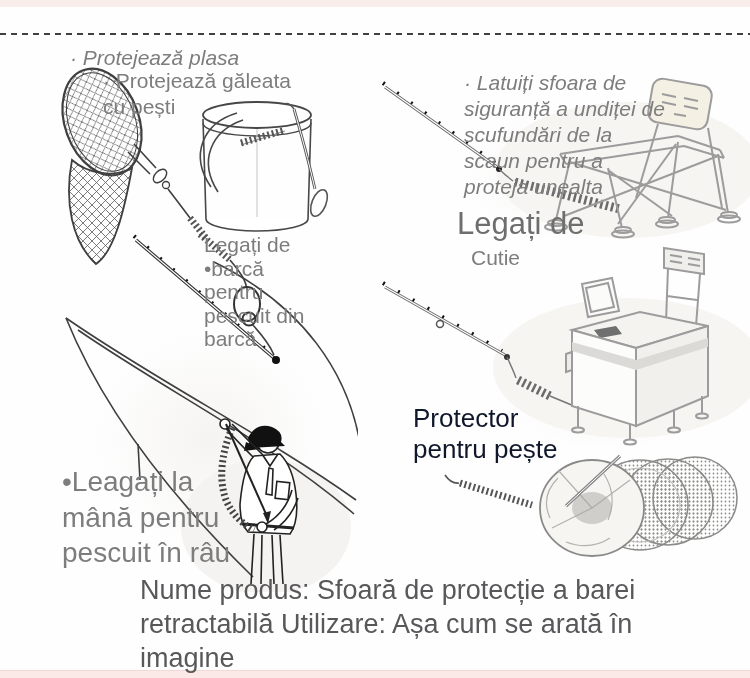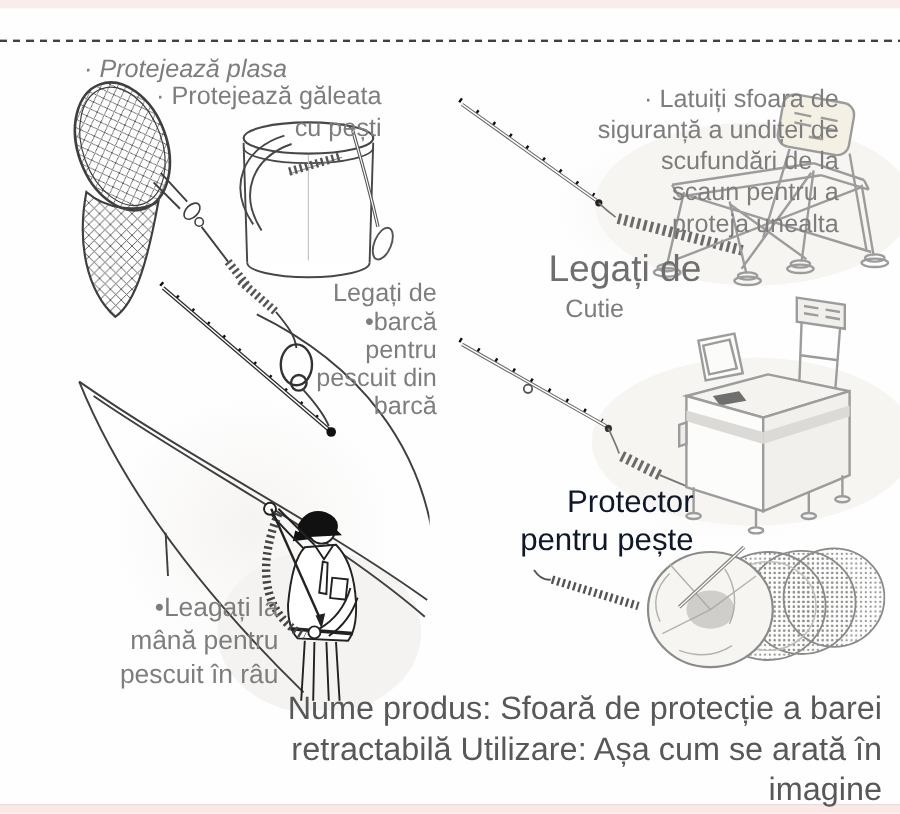--- a/index.html
+++ b/index.html
@@ -11,21 +11,21 @@
   .strip-top{position:absolute;left:0;top:0;width:750px;height:7px;background:#f9edeb;}
   .dashline{
     position:absolute;left:0;top:33px;width:750px;height:2px;
     background:repeating-linear-gradient(90deg,#1f1f1f 0 6px,transparent 6px 11px);
     opacity:.85;
   }
   .strip-bottom{position:absolute;left:0;bottom:0;width:750px;height:7px;background:#fbe9e7;border-top:1px solid #f2d9d5;}
   .blob{position:absolute;border-radius:50%;background:radial-gradient(closest-side,#f4f2f0 0%,rgba(244,242,240,0) 78%);opacity:.85;}
   .note{
     position:absolute;color:#7d7d7d;font-size:21px;line-height:1.22;
-    white-space:pre-line;text-align:right;z-index:5;
+    white-space:pre-line;text-align:left;z-index:5;
   }
   .note.left{text-align:left;}
   .big{font-size:31px;color:#6e6e6e;}
   .mid{font-size:26px;color:#0f172a;line-height:1.18;}
   .product{font-size:27px;color:#58585a;line-height:1.25;}
   svg{position:absolute;z-index:2;}
   .ink{stroke:#3f3f3f;fill:none;stroke-width:1.6;}
   .pencil{stroke:#9c9c9c;fill:none;stroke-width:2;}
   .coil{stroke:#6b6b6b;fill:none;stroke-width:9;stroke-dasharray:2.5 3;}
   .coil-thin{stroke:#555;fill:none;stroke-width:7;stroke-dasharray:2 2.6;}
@@ -197,33 +197,33 @@
     <path d="M 184 60 L 150 22 M 184 60 L 222 32 M 184 60 L 144 80"></path>
   </g>
   <ellipse cx="184" cy="60" rx="20" ry="16" fill="#a9a7a2" opacity="0.5"></ellipse>
   <path d="M 212 8 L 158 58" stroke="#888" stroke-width="3.2" fill="none"></path>
   <path d="M 212 8 L 158 58" stroke="#fff" stroke-width="1" fill="none"></path>
 </svg>
 
 <div class="note left" style="left:70px;top:45px;font-style:italic;">· Protejează plasa</div>
 <div class="note" style="left:103px;top:68px;width:215px;">· Protejează găleata
 cu pești</div>
-<div class="note" style="left:444px;top:70px;width:255px;line-height:1.24;">· Latuiți sfoara de
+<div class="note" style="left:464px;top:70px;width:255px;line-height:1.24;font-style:italic;">· Latuiți sfoara de
 siguranță a undiței de
 scufundări de la
 scaun pentru a
 proteja unealta</div>
 <div class="note" style="left:204px;top:233px;width:160px;line-height:1.12;">Legați de
 •barcă
 pentru
 pescuit din
 barcă</div>
 <div class="note big left" style="left:457px;top:205px;">Legați de</div>
 <div class="note left" style="left:471px;top:245px;">Cutie</div>
-<div class="note" style="left:62px;top:492px;width:170px;font-size:22px;line-height:1.27;">•Leagați la
+<div class="note" style="left:62px;top:464px;width:170px;font-size:28px;line-height:1.27;">•Leagați la
 mână pentru
 pescuit în râu</div>
 <div class="note mid" style="left:413px;top:403px;width:165px;">Protector
 pentru pește</div>
 <div class="note product" style="left:140px;top:574px;width:595px;">Nume produs: Sfoară de protecție a barei
 retractabilă Utilizare: Așa cum se arată în
 imagine</div>
 
 <div class="strip-bottom"></div>
 

